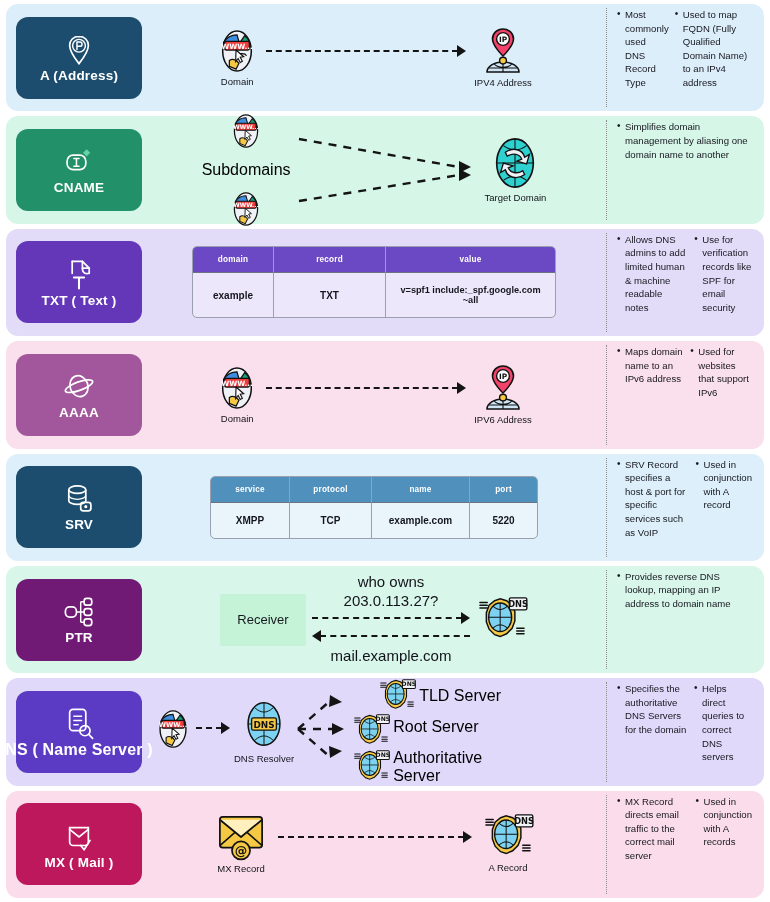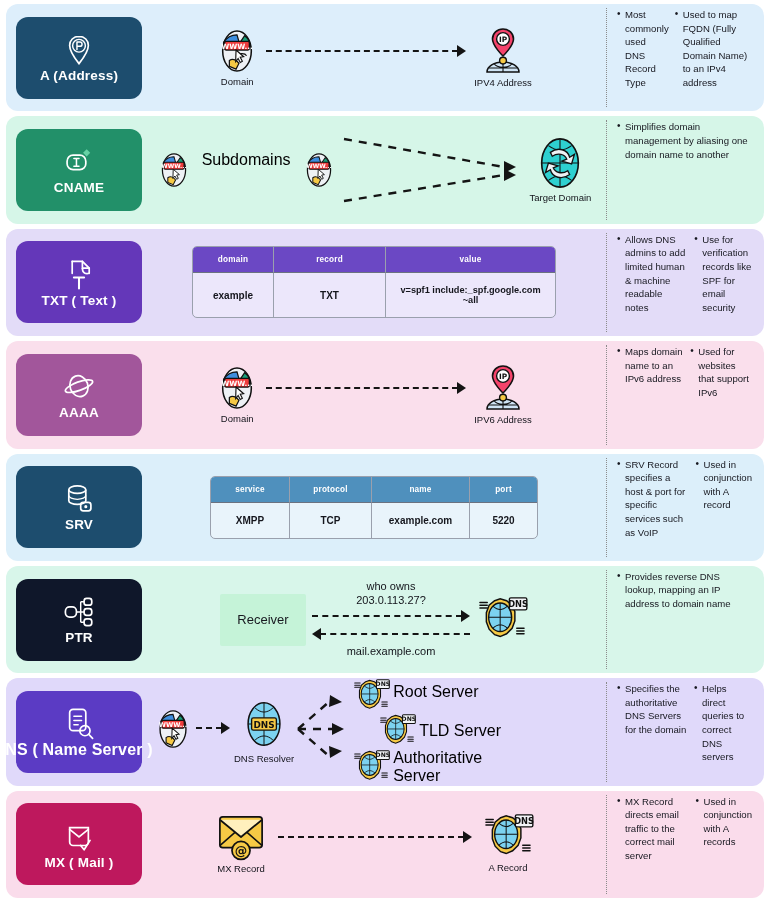--- a/index.html
+++ b/index.html
@@ -55,21 +55,21 @@
   .tri {
     width: 0; height: 0;
     border-left: 9px solid #141414;
     border-top: 6px solid transparent;
     border-bottom: 6px solid transparent;
     margin-left: -1px;
   }
   .tri.left {
     border-left: none; border-right: 9px solid #141414; margin-left: 0; margin-right: -1px;
   }
-  .arrow-label { font-size: 11px; color: #12131a; text-align: center; line-height: 1.25; white-space: nowrap; }
+  .arrow-label { font-size: 15px; color: #12131a; text-align: center; line-height: 1.25; white-space: nowrap; }
 
   
   .notes {
     flex: 0 0 152px;
     height: 100%;
     border-left: 1.5px dotted #8b8b8b;
     padding: 0 6px 0 10px;
     display: flex; flex-direction: row; justify-content: center;
     gap: 6px;
   }
@@ -157,21 +157,21 @@
   <div class="row" style="background:#d6f6e8">
     <div class="badge" style="background:#229069">
       <svg class="gico" viewBox="0 0 40 40">
         <rect x="6" y="12" width="22" height="17" rx="7" fill="none" stroke="#fff" stroke-width="2"></rect>
         <path d="M17 16v9M14 16h6M14 25h6" stroke="#fff" stroke-width="1.8" stroke-linecap="round"></path>
         <path d="M29 5l4.2 4.2L29 13.4 24.8 9.2z" fill="#6fd9ad" opacity=".9"></path>
       </svg>
       <span class="blabel">CNAME</span>
     </div>
     <div class="diagram" style="gap:0">
-      <div style="display:flex;flex-direction:row;gap:11px">
+      <div style="display:flex;flex-direction:column;align-items:center;gap:11px">
         <svg class="wwwglobe" viewBox="0 0 44 48" style="width:34px;height:38px">
           <ellipse cx="22" cy="24" rx="15" ry="21" fill="#eef1f5" stroke="#111" stroke-width="1.6"></ellipse>
           <path d="M8 15c3-5 8-8 14-8l2 7-6 5-8-1z" fill="#3e8ede" stroke="#111" stroke-width="1.3"></path>
           <path d="M30 8c4 3 6 8 6 13l-7 1-3-8z" fill="#18a07a" stroke="#111" stroke-width="1.3"></path>
           <path d="M14 34c4-3 8 0 10 3l-3 6-7-3z" fill="#f6c945" stroke="#111" stroke-width="1.3"></path>
           <rect x="9" y="14" width="26" height="9" rx="1.5" fill="#ee3c3c" stroke="#111" stroke-width="1.4"></rect>
           <text x="22" y="21.4" font-family="DejaVu Sans" font-size="7.6" font-weight="700" fill="#fff" text-anchor="middle">WWW...</text>
           <path d="M21 23l8 7-3.6.6 2.2 4.2-2.2 1.2-2.2-4.2L20.6 35z" fill="#fff" stroke="#111" stroke-width="1.2"></path>
         </svg>
         <span class="cap">Subdomains</span>
@@ -314,21 +314,21 @@
           </tbody>
       </table>
     </div>
     <div class="notes">
       <div class="bullet">SRV Record specifies a host &amp; port for specific services such as VoIP</div>
       <div class="bullet">Used in conjunction with A record</div>
     </div>
   </div>
 
   <div class="row" style="background:#d8f6ea">
-    <div class="badge" style="background:#0f172a">
+    <div class="badge" style="background:#701a75">
       <svg class="gico" viewBox="0 0 40 40">
         <rect x="4" y="14" width="13" height="12" rx="5" fill="none" stroke="#fff" stroke-width="2"></rect>
         <rect x="26" y="4" width="9" height="8" rx="3" fill="none" stroke="#fff" stroke-width="2"></rect>
         <rect x="26" y="16" width="9" height="8" rx="3" fill="none" stroke="#fff" stroke-width="2"></rect>
         <rect x="26" y="28" width="9" height="8" rx="3" fill="none" stroke="#fff" stroke-width="2"></rect>
         <path d="M17 20h5M22 8v24M22 8h4M22 20h4M22 32h4" fill="none" stroke="#fff" stroke-width="1.7"></path>
       </svg>
       <span class="blabel">PTR</span>
     </div>
     <div class="diagram">
@@ -402,32 +402,20 @@
       </div>
       <svg width="56" height="84" viewBox="0 0 56 84" style="margin:0 0 6px 2px">
         <path d="M2 42 L34 14" stroke="#141414" stroke-width="2.4" stroke-dasharray="8 7" fill="none"></path>
         <path d="M34 8 l12 7 -13 5z" fill="#141414"></path>
         <path d="M2 42 L36 42" stroke="#141414" stroke-width="2.4" stroke-dasharray="8 7" fill="none"></path>
         <path d="M36 36 l12 6 -12 6z" fill="#141414"></path>
         <path d="M2 42 L34 70" stroke="#141414" stroke-width="2.4" stroke-dasharray="8 7" fill="none"></path>
         <path d="M33 59 l13 5 -12 7z" fill="#141414"></path>
       </svg>
       <div style="display:flex;flex-direction:column;justify-content:center;gap:1px;height:100%;padding:4px 0">
-        <div style="display:flex;align-items:center;gap:3px">
-          <svg class="dnsglobe sm" viewBox="0 0 56 50">
-            <path d="M20 4 L26 2 L33 4 L39 9 L42 16 L42 26 L39 34 L33 40 L26 43 L20 41 L14 35 L11 27 L11 17 L14 9z" fill="#f6c945" stroke="#111" stroke-width="1.6"></path>
-            <ellipse cx="26" cy="22" rx="12.5" ry="15.5" fill="#7cd2f0" stroke="#111" stroke-width="1.5"></ellipse>
-            <path d="M13.5 22h25M26 6.5v31M18 10c6 5 10 5 16 0M18 34c6-5 10-5 16 0" fill="none" stroke="#111" stroke-width="1.1"></path>
-            <rect x="36" y="1" width="19" height="13" rx="1.6" fill="#f2f4f7" stroke="#111" stroke-width="1.5"></rect>
-            <text x="45.5" y="11" font-family="DejaVu Sans" font-size="9" font-weight="700" fill="#111" text-anchor="middle">DNS</text>
-            <path d="M4 6h8M4 9h8M4 12h8" stroke="#111" stroke-width="1.5" stroke-linecap="round"></path>
-            <path d="M44 34h8M44 37h8M44 40h8" stroke="#111" stroke-width="1.5" stroke-linecap="round"></path>
-          </svg>
-          <span class="cap" style="align-self:flex-start;margin-top:4px">Root Server</span>
-        </div>
         <div style="display:flex;align-items:center;gap:3px;margin-left:26px">
           <svg class="dnsglobe sm" viewBox="0 0 56 50">
             <path d="M20 4 L26 2 L33 4 L39 9 L42 16 L42 26 L39 34 L33 40 L26 43 L20 41 L14 35 L11 27 L11 17 L14 9z" fill="#f6c945" stroke="#111" stroke-width="1.6"></path>
             <ellipse cx="26" cy="22" rx="12.5" ry="15.5" fill="#7cd2f0" stroke="#111" stroke-width="1.5"></ellipse>
             <path d="M13.5 22h25M26 6.5v31M18 10c6 5 10 5 16 0M18 34c6-5 10-5 16 0" fill="none" stroke="#111" stroke-width="1.1"></path>
             <rect x="36" y="1" width="19" height="13" rx="1.6" fill="#f2f4f7" stroke="#111" stroke-width="1.5"></rect>
             <text x="45.5" y="11" font-family="DejaVu Sans" font-size="9" font-weight="700" fill="#111" text-anchor="middle">DNS</text>
             <path d="M4 6h8M4 9h8M4 12h8" stroke="#111" stroke-width="1.5" stroke-linecap="round"></path>
             <path d="M44 34h8M44 37h8M44 40h8" stroke="#111" stroke-width="1.5" stroke-linecap="round"></path>
           </svg>
@@ -436,20 +424,32 @@
         <div style="display:flex;align-items:center;gap:3px">
           <svg class="dnsglobe sm" viewBox="0 0 56 50">
             <path d="M20 4 L26 2 L33 4 L39 9 L42 16 L42 26 L39 34 L33 40 L26 43 L20 41 L14 35 L11 27 L11 17 L14 9z" fill="#f6c945" stroke="#111" stroke-width="1.6"></path>
             <ellipse cx="26" cy="22" rx="12.5" ry="15.5" fill="#7cd2f0" stroke="#111" stroke-width="1.5"></ellipse>
             <path d="M13.5 22h25M26 6.5v31M18 10c6 5 10 5 16 0M18 34c6-5 10-5 16 0" fill="none" stroke="#111" stroke-width="1.1"></path>
             <rect x="36" y="1" width="19" height="13" rx="1.6" fill="#f2f4f7" stroke="#111" stroke-width="1.5"></rect>
             <text x="45.5" y="11" font-family="DejaVu Sans" font-size="9" font-weight="700" fill="#111" text-anchor="middle">DNS</text>
             <path d="M4 6h8M4 9h8M4 12h8" stroke="#111" stroke-width="1.5" stroke-linecap="round"></path>
             <path d="M44 34h8M44 37h8M44 40h8" stroke="#111" stroke-width="1.5" stroke-linecap="round"></path>
           </svg>
+          <span class="cap" style="align-self:flex-start;margin-top:4px">Root Server</span>
+        </div>
+        <div style="display:flex;align-items:center;gap:3px">
+          <svg class="dnsglobe sm" viewBox="0 0 56 50">
+            <path d="M20 4 L26 2 L33 4 L39 9 L42 16 L42 26 L39 34 L33 40 L26 43 L20 41 L14 35 L11 27 L11 17 L14 9z" fill="#f6c945" stroke="#111" stroke-width="1.6"></path>
+            <ellipse cx="26" cy="22" rx="12.5" ry="15.5" fill="#7cd2f0" stroke="#111" stroke-width="1.5"></ellipse>
+            <path d="M13.5 22h25M26 6.5v31M18 10c6 5 10 5 16 0M18 34c6-5 10-5 16 0" fill="none" stroke="#111" stroke-width="1.1"></path>
+            <rect x="36" y="1" width="19" height="13" rx="1.6" fill="#f2f4f7" stroke="#111" stroke-width="1.5"></rect>
+            <text x="45.5" y="11" font-family="DejaVu Sans" font-size="9" font-weight="700" fill="#111" text-anchor="middle">DNS</text>
+            <path d="M4 6h8M4 9h8M4 12h8" stroke="#111" stroke-width="1.5" stroke-linecap="round"></path>
+            <path d="M44 34h8M44 37h8M44 40h8" stroke="#111" stroke-width="1.5" stroke-linecap="round"></path>
+          </svg>
           <span class="cap" style="max-width:60px;white-space:normal">Authoritative Server</span>
         </div>
       </div>
     </div>
     <div class="notes">
       <div class="bullet">Specifies the authoritative DNS Servers for the domain</div>
       <div class="bullet">Helps direct queries to correct DNS servers</div>
     </div>
   </div>
 

